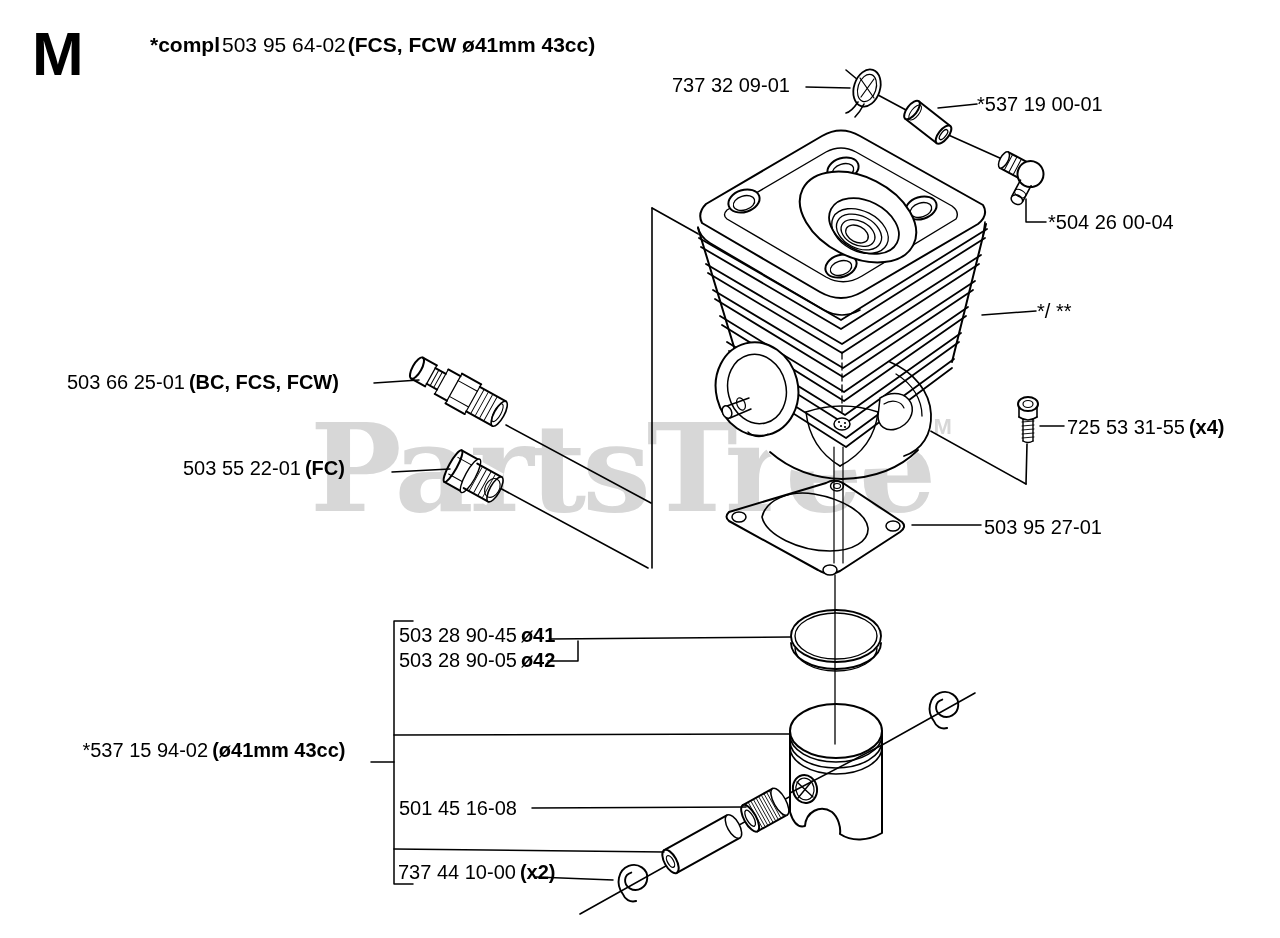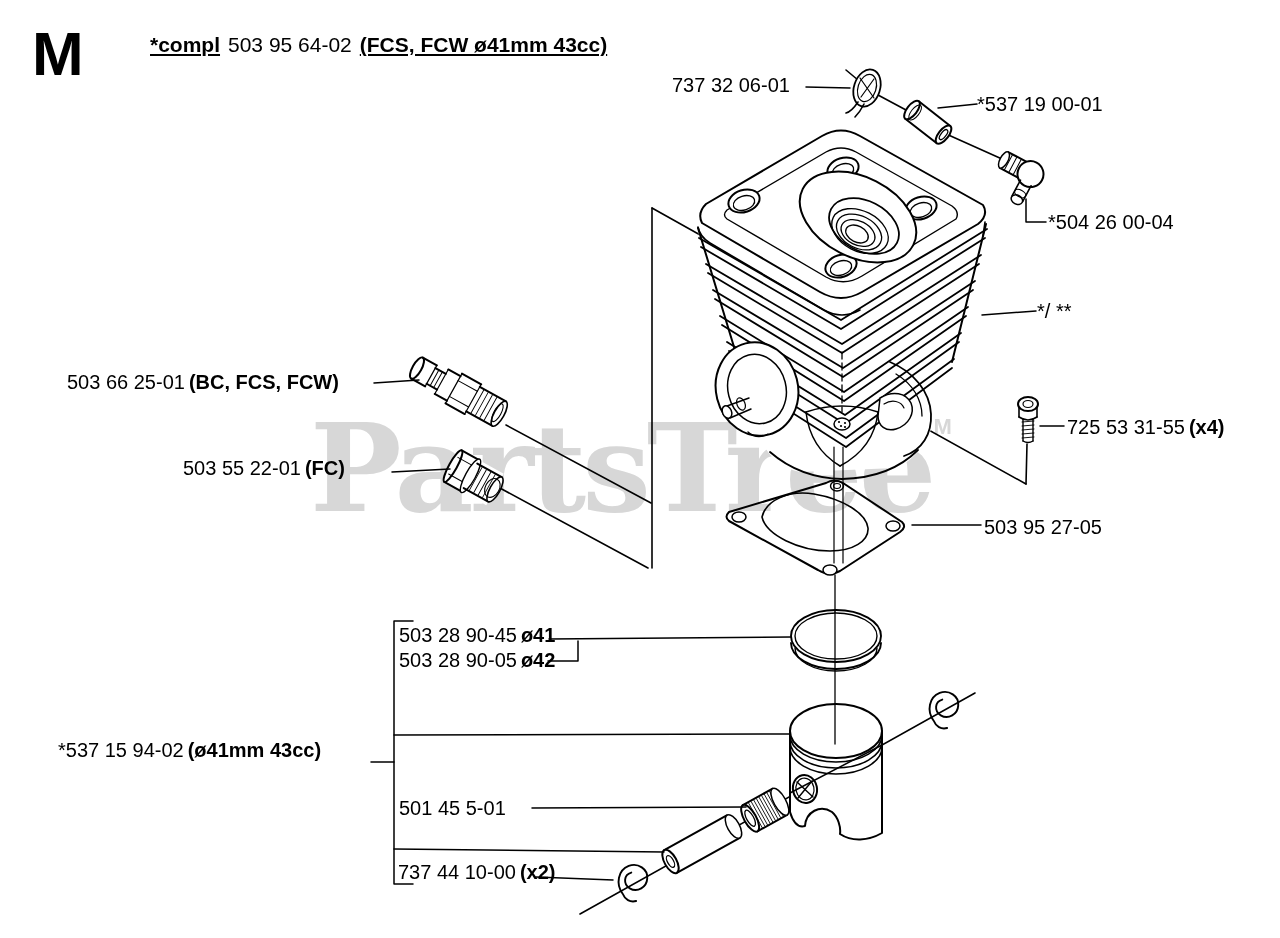--- a/index.html
+++ b/index.html
@@ -14,24 +14,24 @@
   
   #art{position:absolute;left:0;top:0;z-index:2;}
   
   .lbl{position:absolute;z-index:3;font-size:20px;line-height:22px;white-space:nowrap;}
   .lbl .seg{display:inline-block;}
   .lbl .seg + .seg{margin-left:4px;}
   .lbl .qual{font-weight:700;}
   #section-letter{position:absolute;left:32px;top:22px;z-index:3;
                   font-size:62px;font-weight:700;line-height:64px;}
   .hdr{position:absolute;z-index:3;font-size:21px;line-height:24px;white-space:nowrap;}
-  .hdr .pre,.hdr .qual{font-weight:700;text-decoration:underline;}
+  .hdr .pre,.hdr .qual{font-weight:700;}
   .hdr .seg{display:inline-block;}
-  .hdr .seg + .seg{margin-left:8px;text-align:right;}
-  .right-align{text-align:left;width:312px;}
+  .hdr .seg + .seg{margin-left:2px;text-align:right;}
+  .right-align{text-align:center;width:312px;}
 </style>
 </head>
 <body>
 
 <div id="page">
 
   <div id="watermark" style="color: rgb(215, 215, 215);">PartsTree</div>
   <div id="watermark-tm" style="color: rgb(215, 215, 215);">TM</div>
 
   <svg id="art" width="1280" height="938" viewBox="0 0 1280 938" fill="none" stroke="#000" stroke-width="2" stroke-linecap="round" stroke-linejoin="round">
@@ -322,52 +322,52 @@
     </g>
   </svg>
 
   <div id="section-letter">M</div>
 
   <div class="hdr" style="left:150px;top:33px">
     <span class="seg pre">*compl</span><span class="seg num">503 95 64-02</span><span class="seg qual">(FCS, FCW ø41mm 43cc)</span>
   </div>
 
   <div class="lbl" style="left:672px;top:74px">
-    <span class="seg num">737 32 06-01</span>
+    <span class="seg num">737 32 09-01</span>
   </div>
   <div class="lbl" style="left:977px;top:93px">
     <span class="seg num">*537 19 00-01</span>
   </div>
   <div class="lbl" style="left:1048px;top:211px">
     <span class="seg num">*504 26 00-04</span>
   </div>
   <div class="lbl" style="left:1037px;top:300px">
     <span class="seg num">*/ **</span>
   </div>
   <div class="lbl" style="left:67px;top:371px">
     <span class="seg num">503 66 25-01</span><span class="seg qual">(BC, FCS, FCW)</span>
   </div>
   <div class="lbl" style="left:183px;top:457px">
     <span class="seg num">503 55 22-01</span><span class="seg qual">(FC)</span>
   </div>
   <div class="lbl" style="left:1067px;top:416px">
     <span class="seg num">725 53 31-55</span><span class="seg qual">(x4)</span>
   </div>
   <div class="lbl" style="left:984px;top:516px">
-    <span class="seg num">503 95 27-05</span>
+    <span class="seg num">503 95 27-01</span>
   </div>
   <div class="lbl" style="left:399px;top:624px">
     <span class="seg num">503 28 90-45</span><span class="seg qual">ø41</span>
   </div>
   <div class="lbl" style="left:399px;top:649px">
     <span class="seg num">503 28 90-05</span><span class="seg qual">ø42</span>
   </div>
   <div class="lbl right-align" style="left:58px;top:739px">
     <span class="seg num">*537 15 94-02</span><span class="seg qual">(ø41mm 43cc)</span>
   </div>
   <div class="lbl" style="left:399px;top:797px">
-    <span class="seg num">501 45 5-01</span>
+    <span class="seg num">501 45 16-08</span>
   </div>
   <div class="lbl" style="left:398px;top:861px">
     <span class="seg num">737 44 10-00</span><span class="seg qual">(x2)</span>
   </div>
 
 </div>
 
 </body></html>

